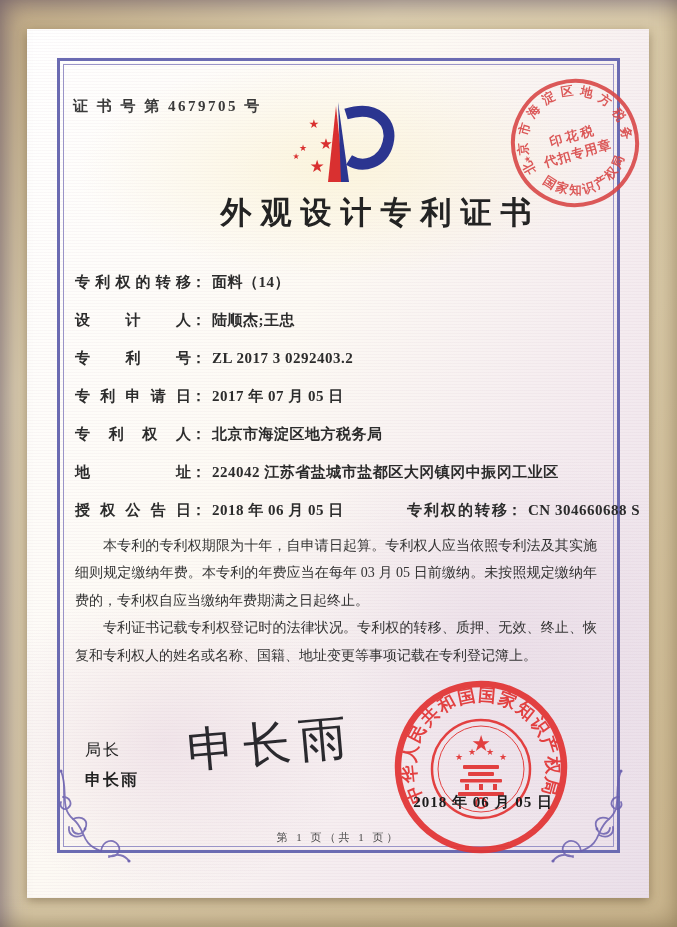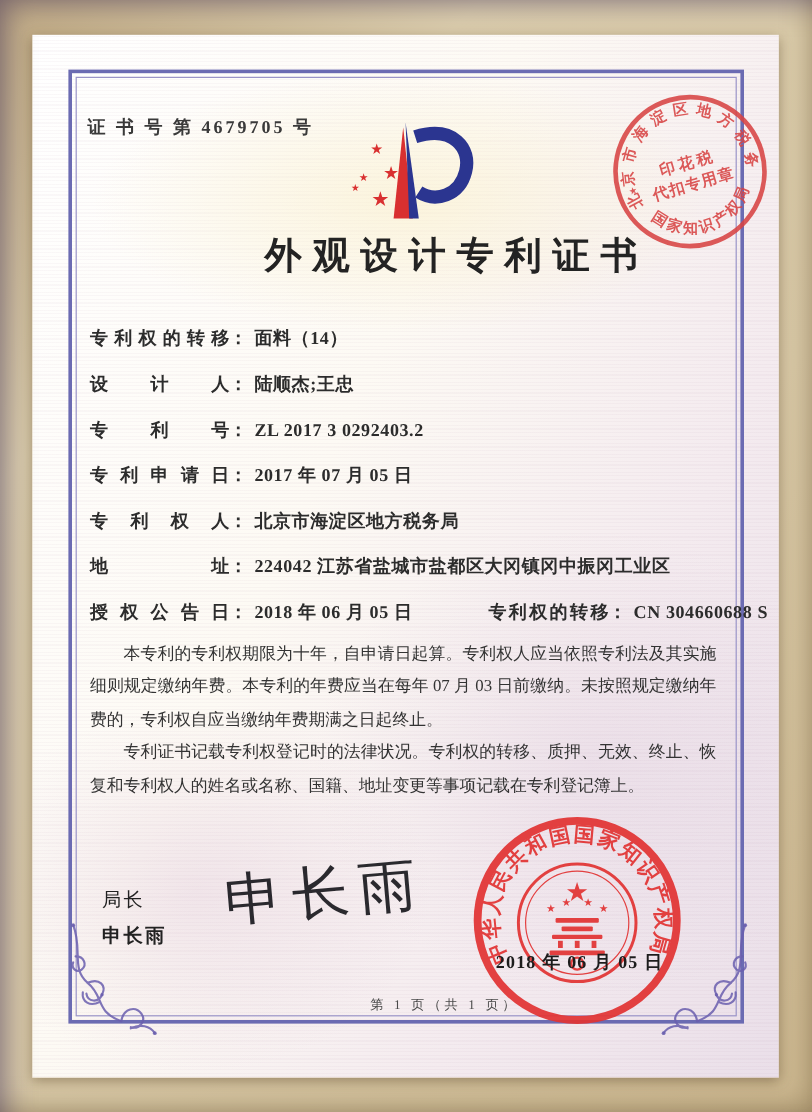--- a/index.html
+++ b/index.html
@@ -49,21 +49,21 @@
     position:absolute;left:160px;top:683px;font-size:48px;color:#15151a;
     letter-spacing:8px;transform:rotate(-5deg);white-space:nowrap;opacity:.9;
   }
   .big-seal{position:absolute;left:359px;top:643px;opacity:.93;}
   .seal-date{
     position:absolute;left:356px;top:764px;width:200px;text-align:center;
     font-size:15px;font-weight:bold;color:#1c1c1c;letter-spacing:1px;white-space:nowrap;z-index:5;
   }
   .footer{
     position:absolute;left:30px;top:801px;width:563px;text-align:center;
-    font-size:11px;color:#4a4a4a;letter-spacing:3px;margin-left:32px;
+    font-size:11px;color:#4a4a4a;letter-spacing:3px;
   }
   .tax-stamp{position:absolute;left:473px;top:39px;transform:rotate(-16deg);opacity:.88;z-index:6;}
   .corner{position:absolute;}
   .corner-bl{left:22px;top:740px;}
   .corner-br{left:506px;top:740px;transform:scale(-1,1);}
 </style>
 </head>
 <body>
 
 <div class="stage">
@@ -143,21 +143,21 @@
         <span>
           <span class="lab">授权公告日</span><span class="colon">：</span><span class="val">2018 年 06 月 05 日</span>
         </span>
         <span class="grant2">
           <span class="lab">专利权的转移</span><span class="colon">：</span><span class="val">CN 304660688 S</span>
         </span>
       </div>
     </div>
 
     <div class="paras">
-      <p>本专利的专利权期限为十年，自申请日起算。专利权人应当依照专利法及其实施细则规定缴纳年费。本专利的年费应当在每年 07 月 03 日前缴纳。未按照规定缴纳年费的，专利权自应当缴纳年费期满之日起终止。</p>
+      <p>本专利的专利权期限为十年，自申请日起算。专利权人应当依照专利法及其实施细则规定缴纳年费。本专利的年费应当在每年 03 月 05 日前缴纳。未按照规定缴纳年费的，专利权自应当缴纳年费期满之日起终止。</p>
       <p>专利证书记载专利权登记时的法律状况。专利权的转移、质押、无效、终止、恢复和专利权人的姓名或名称、国籍、地址变更等事项记载在专利登记簿上。</p>
     </div>
 
     <div class="signer-title">局长</div>
     <div class="signer-name">申长雨</div>
     <div class="signature">申长雨</div>
 
     <svg class="big-seal" width="190" height="190" viewBox="0 0 190 190">
       <circle cx="95" cy="95" r="83" fill="none" stroke="#e23434" stroke-width="6.5"></circle>
       <path id="sealArc" d="M 37.8 128 A 66 66 0 1 1 152.2 128" fill="none"></path>

